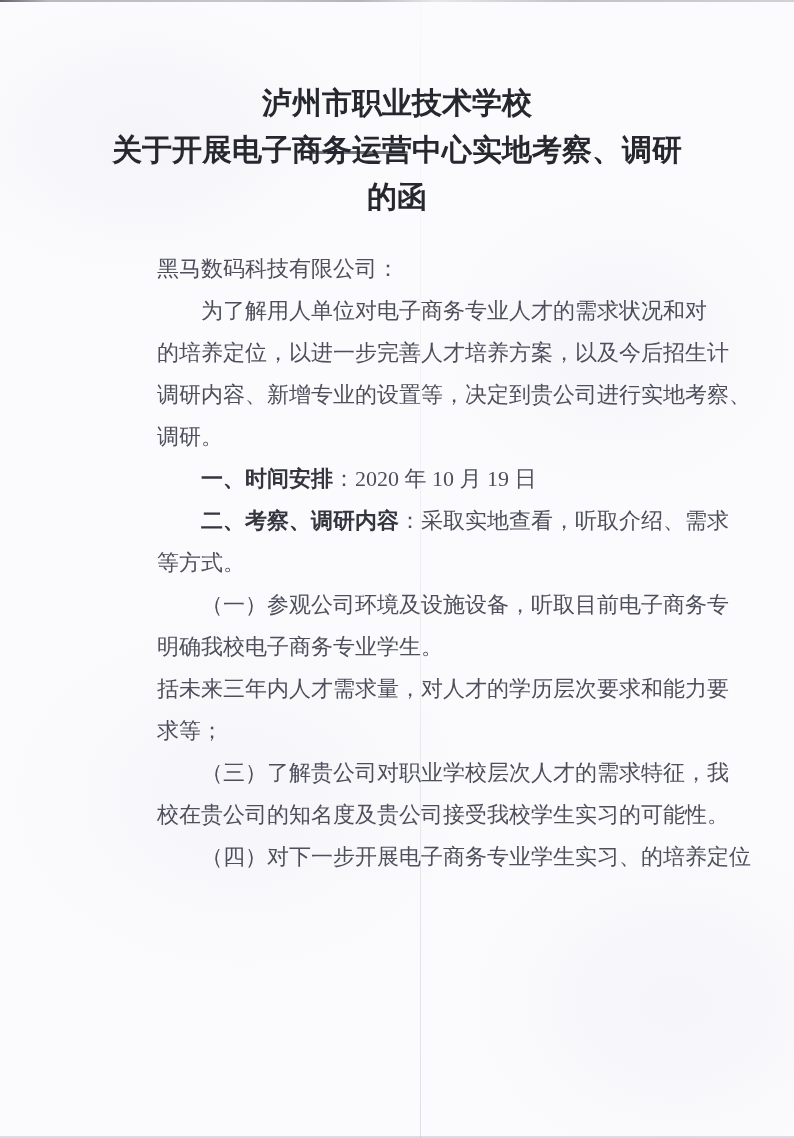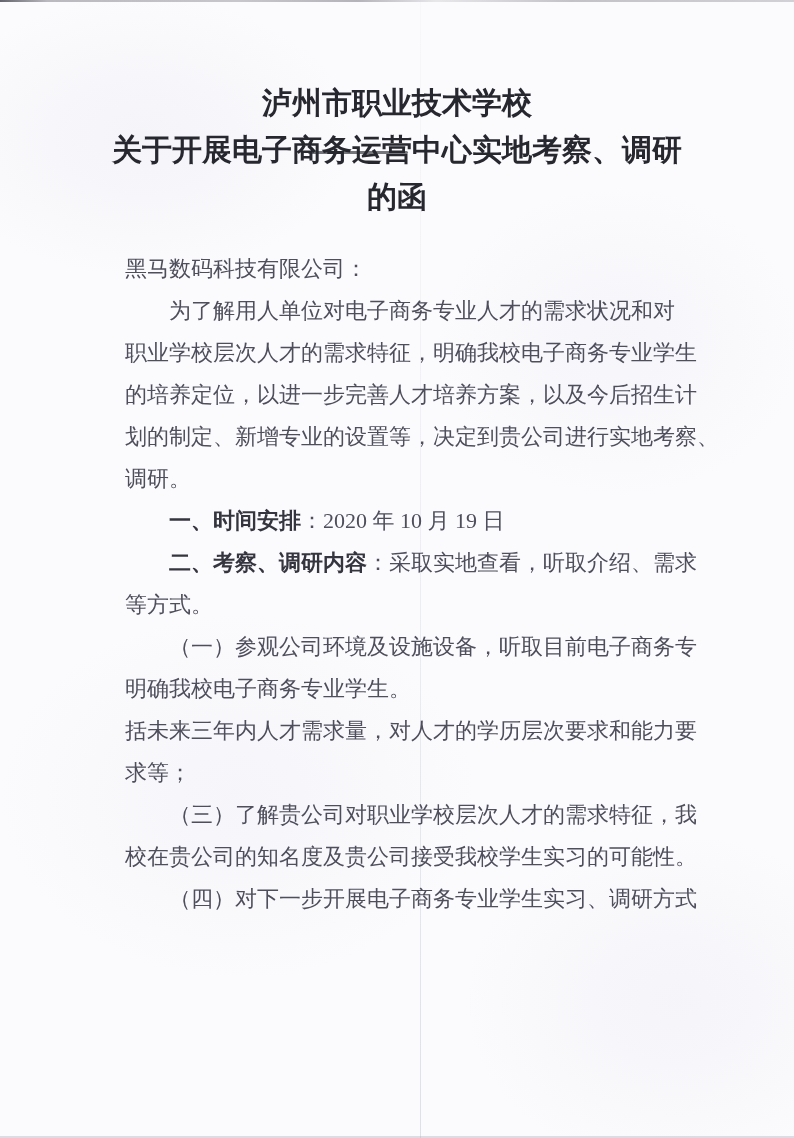--- a/index.html
+++ b/index.html
@@ -70,21 +70,21 @@
   .doc-body {
     position: absolute;
     left: 125px; top: 248px;
     width: 600px;
     font-size: 22px;
     line-height: 42px;
     color: #4e4e5c;
     letter-spacing: 0px;
     white-space: nowrap;
   }
-  .doc-body .line { height: 42px; }
+  .doc-body .line { height: 42px; margin-left: 32px; }
   .doc-body .line.indent { padding-left: 44px; }
   .doc-body .seg.bold {
     font-family: Liberation Serif, serif;
     font-weight: bold;
     color: #35353f;
   }
 </style>
 </head>
 <body>
 
@@ -96,31 +96,30 @@
 
   <div class="doc-title">
     <div>泸州市职业技术学校</div>
     <div>关于开展电子商务运营中心实地考察、调研</div>
     <div>的函</div>
   </div>
 
   <div class="doc-body">
       <div class="line"><span class="seg">黑马数码科技有限公司：</span></div>
       <div class="line indent"><span class="seg">为了解用人单位对电子商务专业人才的需求状况和对</span></div>
-      <div class="line"><span class="seg">职业学校层次人才的需求特征，明确我校电子商务专业学生</span></div>
       <div class="line"><span class="seg">的培养定位，以进一步完善人才培养方案，以及今后招生计</span></div>
-      <div class="line"><span class="seg">划的制定、新增专业的设置等，决定到贵公司进行实地考察、</span></div>
+      <div class="line"><span class="seg">调研内容、新增专业的设置等，决定到贵公司进行实地考察、</span></div>
       <div class="line"><span class="seg">调研。</span></div>
       <div class="line indent"><span class="seg bold">一、时间安排</span><span class="seg">：2020 年 10 月 19 日</span></div>
       <div class="line indent"><span class="seg bold">二、考察、调研内容</span><span class="seg">：采取实地查看，听取介绍、需求</span></div>
       <div class="line"><span class="seg">等方式。</span></div>
       <div class="line indent"><span class="seg">（一）参观公司环境及设施设备，听取目前电子商务专</span></div>
       <div class="line"><span class="seg">明确我校电子商务专业学生。</span></div>
       <div class="line"><span class="seg">括未来三年内人才需求量，对人才的学历层次要求和能力要</span></div>
       <div class="line"><span class="seg">求等；</span></div>
       <div class="line indent"><span class="seg">（三）了解贵公司对职业学校层次人才的需求特征，我</span></div>
       <div class="line"><span class="seg">校在贵公司的知名度及贵公司接受我校学生实习的可能性。</span></div>
-      <div class="line indent"><span class="seg">（四）对下一步开展电子商务专业学生实习、调研方式</span></div>
+      <div class="line indent"><span class="seg">（四）对下一步开展电子商务专业学生实习、的培养定位</span></div>
     </div>
 
   <div class="scan-bottom-edge"></div>
 
 </div>
 
 </body></html>

